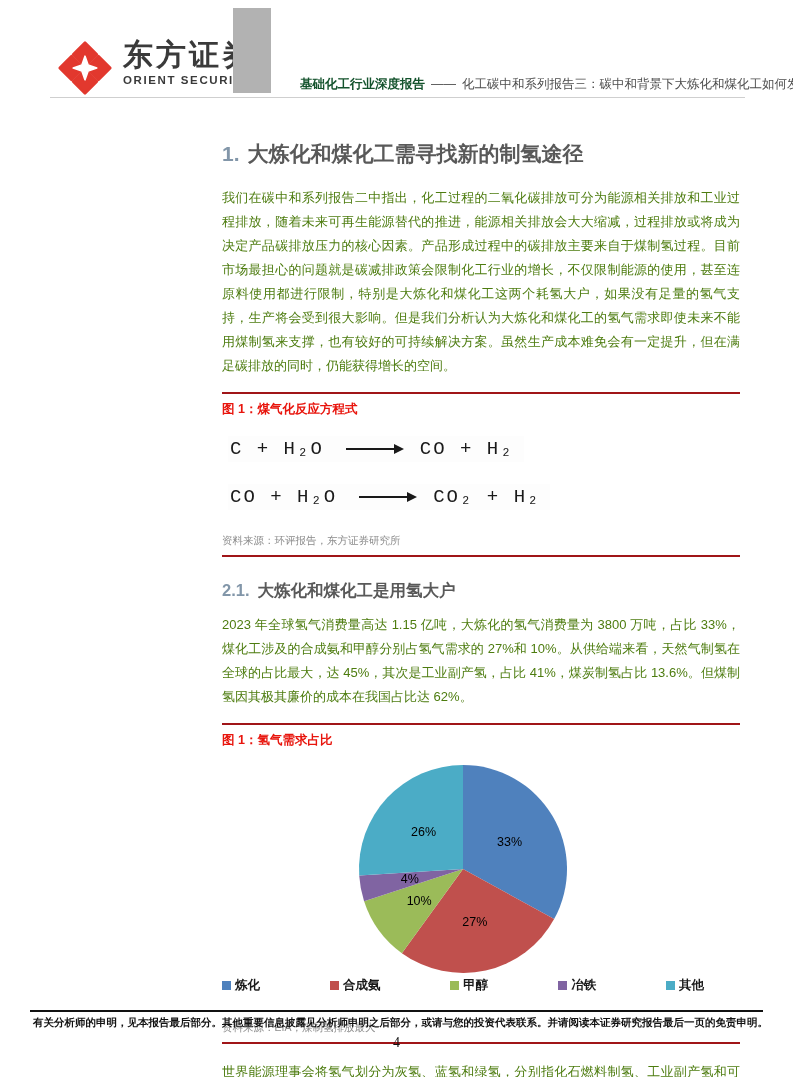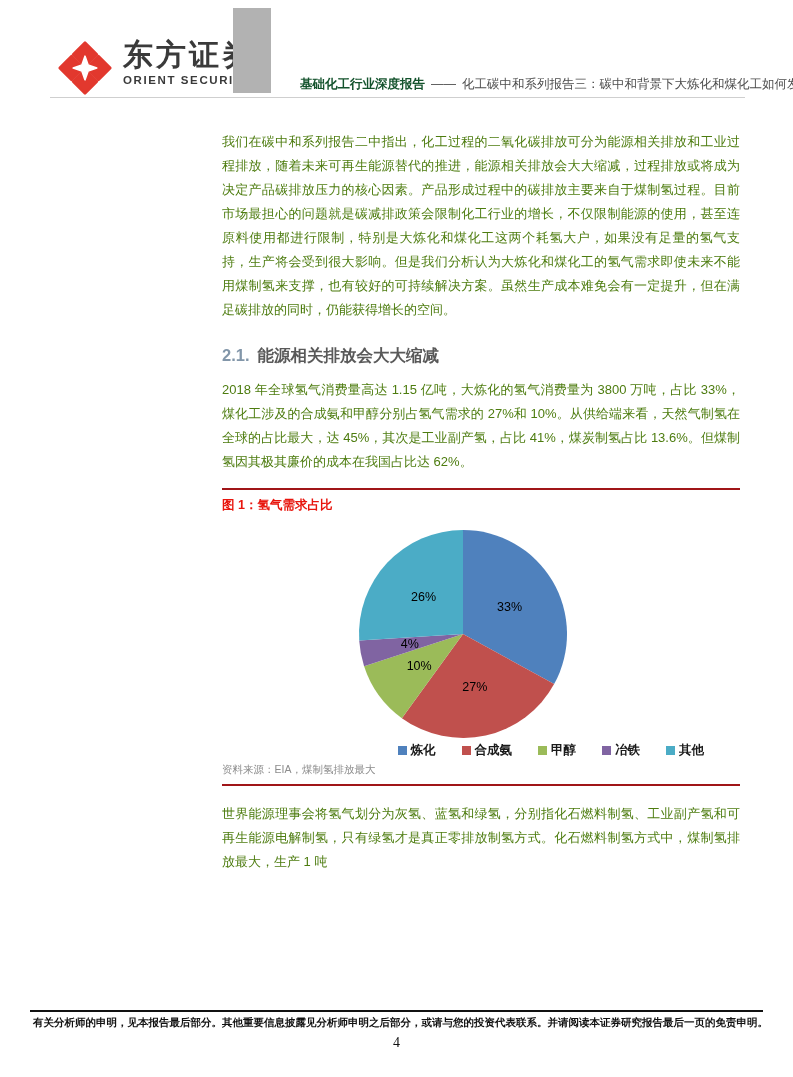--- a/index.html
+++ b/index.html
@@ -33,21 +33,21 @@
   
   .equations{padding:8px 0 14px 6px;}
   .equation{font-family:"Liberation Mono","DejaVu Sans Mono",monospace;font-size:19px;color:#1a1a1a;letter-spacing:2px;margin-bottom:22px;display:flex;align-items:center;background:#fdfdfd;width:max-content;padding:2px 10px 2px 2px;}
   .arrow{display:inline-block;width:56px;height:2px;background:#1a1a1a;position:relative;margin:0 18px 0 22px;}
   .arrow::after{content:'';position:absolute;right:-2px;top:-4px;border-left:10px solid #1a1a1a;border-top:5px solid transparent;border-bottom:5px solid transparent;}
 
   
   .chart-wrap{width:518px;}
   .pie-svg{display:block;}
   .pie-label{font-size:12.5px;fill:#000;text-anchor:middle;font-family:"Liberation Sans",sans-serif;}
-  .legend{display:flex;justify-content:flex-end;gap:26px;margin:2px 36px 0 0;}
+  .legend{display:flex;justify-content:space-between;gap:26px;margin:2px 36px 23px 0;}
   .legend-item{display:flex;align-items:center;gap:4px;}
   .legend-swatch{width:9px;height:9px;display:inline-block;}
   .legend-label{font-size:12.5px;color:#1a1a1a;font-weight:bold;}
 
   
   .footer-rule{position:absolute;left:30px;right:30px;top:1010px;height:2px;background:#111;}
   .disclaimer{position:absolute;left:8px;right:0;top:1016px;text-align:center;font-size:10.5px;font-weight:bold;color:#111;letter-spacing:0px;}
   .page-num{position:absolute;left:0;right:0;top:1035px;text-align:center;font-size:14px;color:#111;font-family:"Liberation Serif",serif;}
 </style>
 </head>
@@ -70,25 +70,42 @@
       <div class="brand-en">ORIENT SECURITIES</div>
     </div>
   </div>
   <div class="gray-bar"></div>
   <div class="header-title">
     <span class="rt">基础化工行业深度报告</span><span class="dash">——</span><span>化工碳中和系列报告三：碳中和背景下大炼化和煤化工如何发展</span>
   </div>
   <div class="header-rule"></div>
 
   <main>
+    <h1><span class="num">1.</span><span>大炼化和煤化工需寻找新的制氢途径</span></h1>
     <p class="body">我们在碳中和系列报告二中指出，化工过程的二氧化碳排放可分为能源相关排放和工业过程排放，随着未来可再生能源替代的推进，能源相关排放会大大缩减，过程排放或将成为决定产品碳排放压力的核心因素。产品形成过程中的碳排放主要来自于煤制氢过程。目前市场最担心的问题就是碳减排政策会限制化工行业的增长，不仅限制能源的使用，甚至连原料使用都进行限制，特别是大炼化和煤化工这两个耗氢大户，如果没有足量的氢气支持，生产将会受到很大影响。但是我们分析认为大炼化和煤化工的氢气需求即使未来不能用煤制氢来支撑，也有较好的可持续解决方案。虽然生产成本难免会有一定提升，但在满足碳排放的同时，仍能获得增长的空间。</p>
 
+    <section class="figure">
+      <div class="fig-caption">图 1：煤气化反应方程式</div>
+      <div class="equations">
+        <div class="equation">
+          <span>C + H₂O</span>
+          <span class="arrow"></span>
+          <span>CO + H₂</span>
+        </div>
+        <div class="equation" style="margin-bottom:6px;">
+          <span>CO + H₂O</span>
+          <span class="arrow"></span>
+          <span>CO₂ + H₂</span>
+        </div>
+      </div>
+      <div class="fig-source">资料来源：环评报告，东方证券研究所</div>
+    </section>
 
-    <h2><span class="num">2.1.</span><span>能源相关排放会大大缩减</span></h2>
-    <p class="body">2018 年全球氢气消费量高达 1.15 亿吨，大炼化的氢气消费量为 3800 万吨，占比 33%，煤化工涉及的合成氨和甲醇分别占氢气需求的 27%和 10%。从供给端来看，天然气制氢在全球的占比最大，达 45%，其次是工业副产氢，占比 41%，煤炭制氢占比 13.6%。但煤制氢因其极其廉价的成本在我国占比达 62%。</p>
+    <h2><span class="num">2.1.</span><span>大炼化和煤化工是用氢大户</span></h2>
+    <p class="body">2023 年全球氢气消费量高达 1.15 亿吨，大炼化的氢气消费量为 3800 万吨，占比 33%，煤化工涉及的合成氨和甲醇分别占氢气需求的 27%和 10%。从供给端来看，天然气制氢在全球的占比最大，达 45%，其次是工业副产氢，占比 41%，煤炭制氢占比 13.6%。但煤制氢因其极其廉价的成本在我国占比达 62%。</p>
 
     <section class="figure">
       <div class="fig-caption">图 1：氢气需求占比</div>
       <div class="chart-wrap">
         <svg id="pie-svg" class="pie-svg" width="518" height="216" viewBox="0 0 518 216">
             <path d="M241,110 L241.00,6.00 A104,104 0 0 1 332.14,160.10 Z" fill="#4F81BD"></path>
             <text x="287.5" y="86.5" class="pie-label">33%</text>
             <path d="M241,110 L332.14,160.10 A104,104 0 0 1 179.87,194.14 Z" fill="#C0504D"></path>
             <text x="252.8" y="166.8" class="pie-label">27%</text>
             <path d="M241,110 L179.87,194.14 A104,104 0 0 1 142.09,142.14 Z" fill="#9BBB59"></path>

